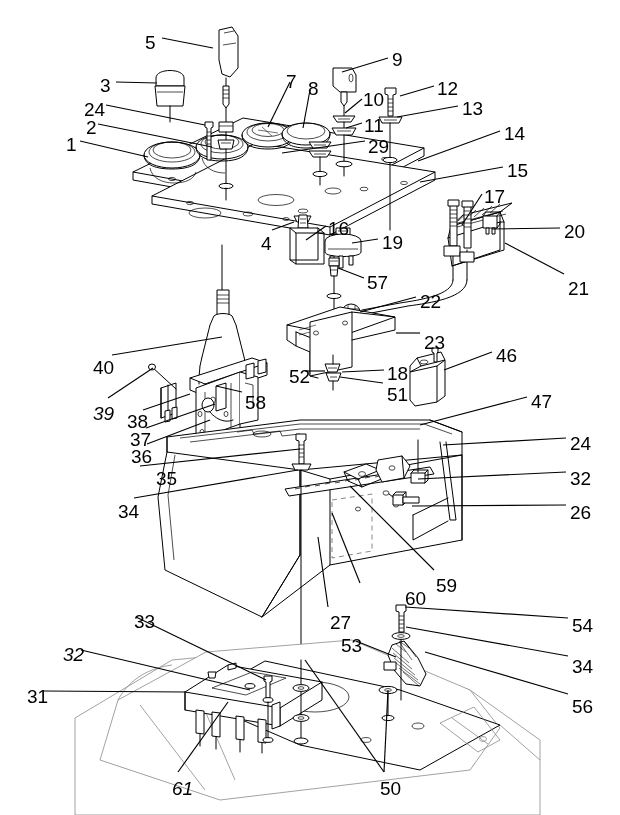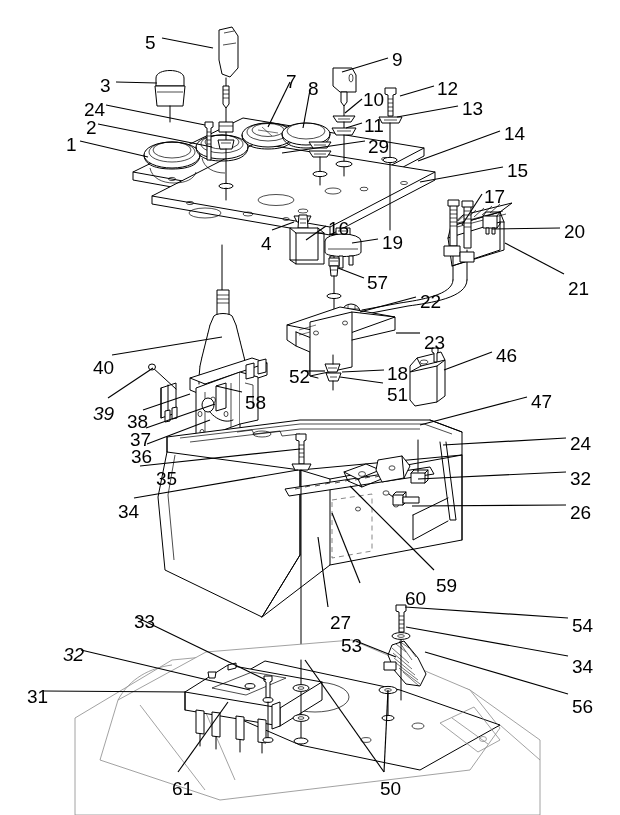--- a/index.html
+++ b/index.html
@@ -546,17 +546,17 @@
       <div class="cl" style="left: 436px; top: 576px;">59</div>
       <div class="cl" style="left: 362px; top: 589px; margin-left: 43px;">60</div>
       <div class="cl" style="left: 330px; top: 613px;">27</div>
       <div class="cl" style="left: 572px; top: 616px;">54</div>
       <div class="cl" style="left: 134px; top: 612px; text-align: right;">33</div>
       <div class="cl" style="left: 572px; top: 657px;">34</div>
       <div class="cl" style="left: 341px; top: 636px;">53</div>
       <div class="cl" style="left: 63px; top: 645px; font-style: italic;">32</div>
       <div class="cl" style="left: 572px; top: 697px;">56</div>
       <div class="cl" style="left: 27px; top: 687px;">31</div>
-      <div class="cl" style="left: 172px; top: 779px;">61</div>
+      <div class="cl" style="left: 172px; top: 779px; font-style: italic;">61</div>
       <div class="cl" style="left: 380px; top: 779px;">50</div>
     </div>
 
 </div>
 
 </body></html>

